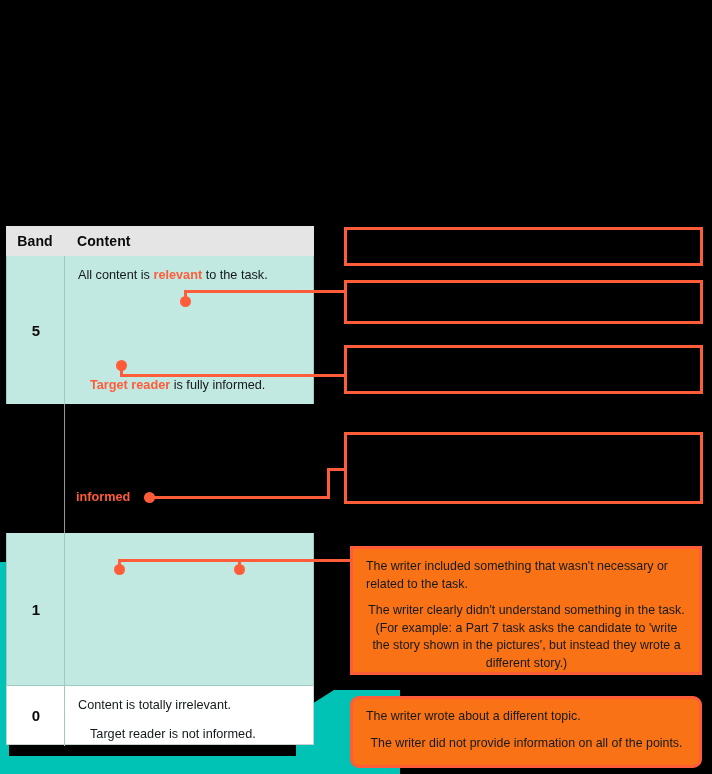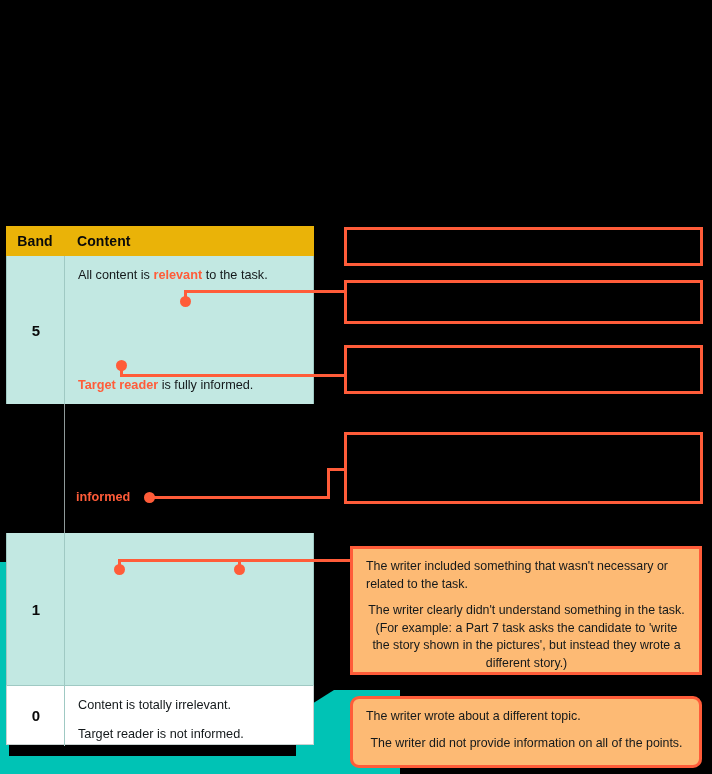--- a/index.html
+++ b/index.html
@@ -66,21 +66,21 @@
     flex: 1 1 auto;
     box-sizing: border-box;
     padding: 10px 12px 10px 13px;
     display: flex;
     flex-direction: column;
     justify-content: space-between;
   }
 
   
   .row-header {
-    background: #eab308;
+    background: #e5e5e5;
     height: 30px;
   }
   .row-header .tcell-band,
   .row-header .tcell-content {
     padding: 0;
     align-items: center;
     justify-content: center;
   }
   .row-header .tcell-content {
     justify-content: flex-start;
@@ -134,21 +134,21 @@
     font-size: 15px;
     font-weight: bold;
     color: #0a0a0a;
   }
   .ctext {
     font-size: 12.7px;
     color: #14191b;
     line-height: 1.45;
     margin: 0 0 11px 0;
   }
-  .ctext:last-child { margin-bottom: 0; }
+  .ctext:last-child { margin-bottom: 0; margin-left: 12px; }
   .hl {
     color: #FF5C39;
     font-weight: bold;
   }
 
   
   .ghost-word {
     position: absolute;
     left: 76px;
     top: 490px;
@@ -158,21 +158,21 @@
   }
 
   
   .callout {
     position: absolute;
     border: 3px solid #FF5C39;
     box-sizing: border-box;
   }
   .callout.empty { background: transparent; }
   .callout.filled {
-    background: #fdba74;
+    background: #f97316;
     padding: 9px 12px 9px 13px;
   }
   .cb1 { left: 344px; top: 227px; width: 359px; height: 39px; }
   .cb2 { left: 344px; top: 280px; width: 359px; height: 44px; }
   .cb3 { left: 344px; top: 345px; width: 359px; height: 49px; }
   .cb4 { left: 344px; top: 432px; width: 359px; height: 72px; }
   .cb5 { left: 350px; top: 546px; width: 352px; height: 129px; }
   .cb6 { left: 350px; top: 696px; width: 352px; height: 72px; border-radius: 9px; }
 
   .btext {

